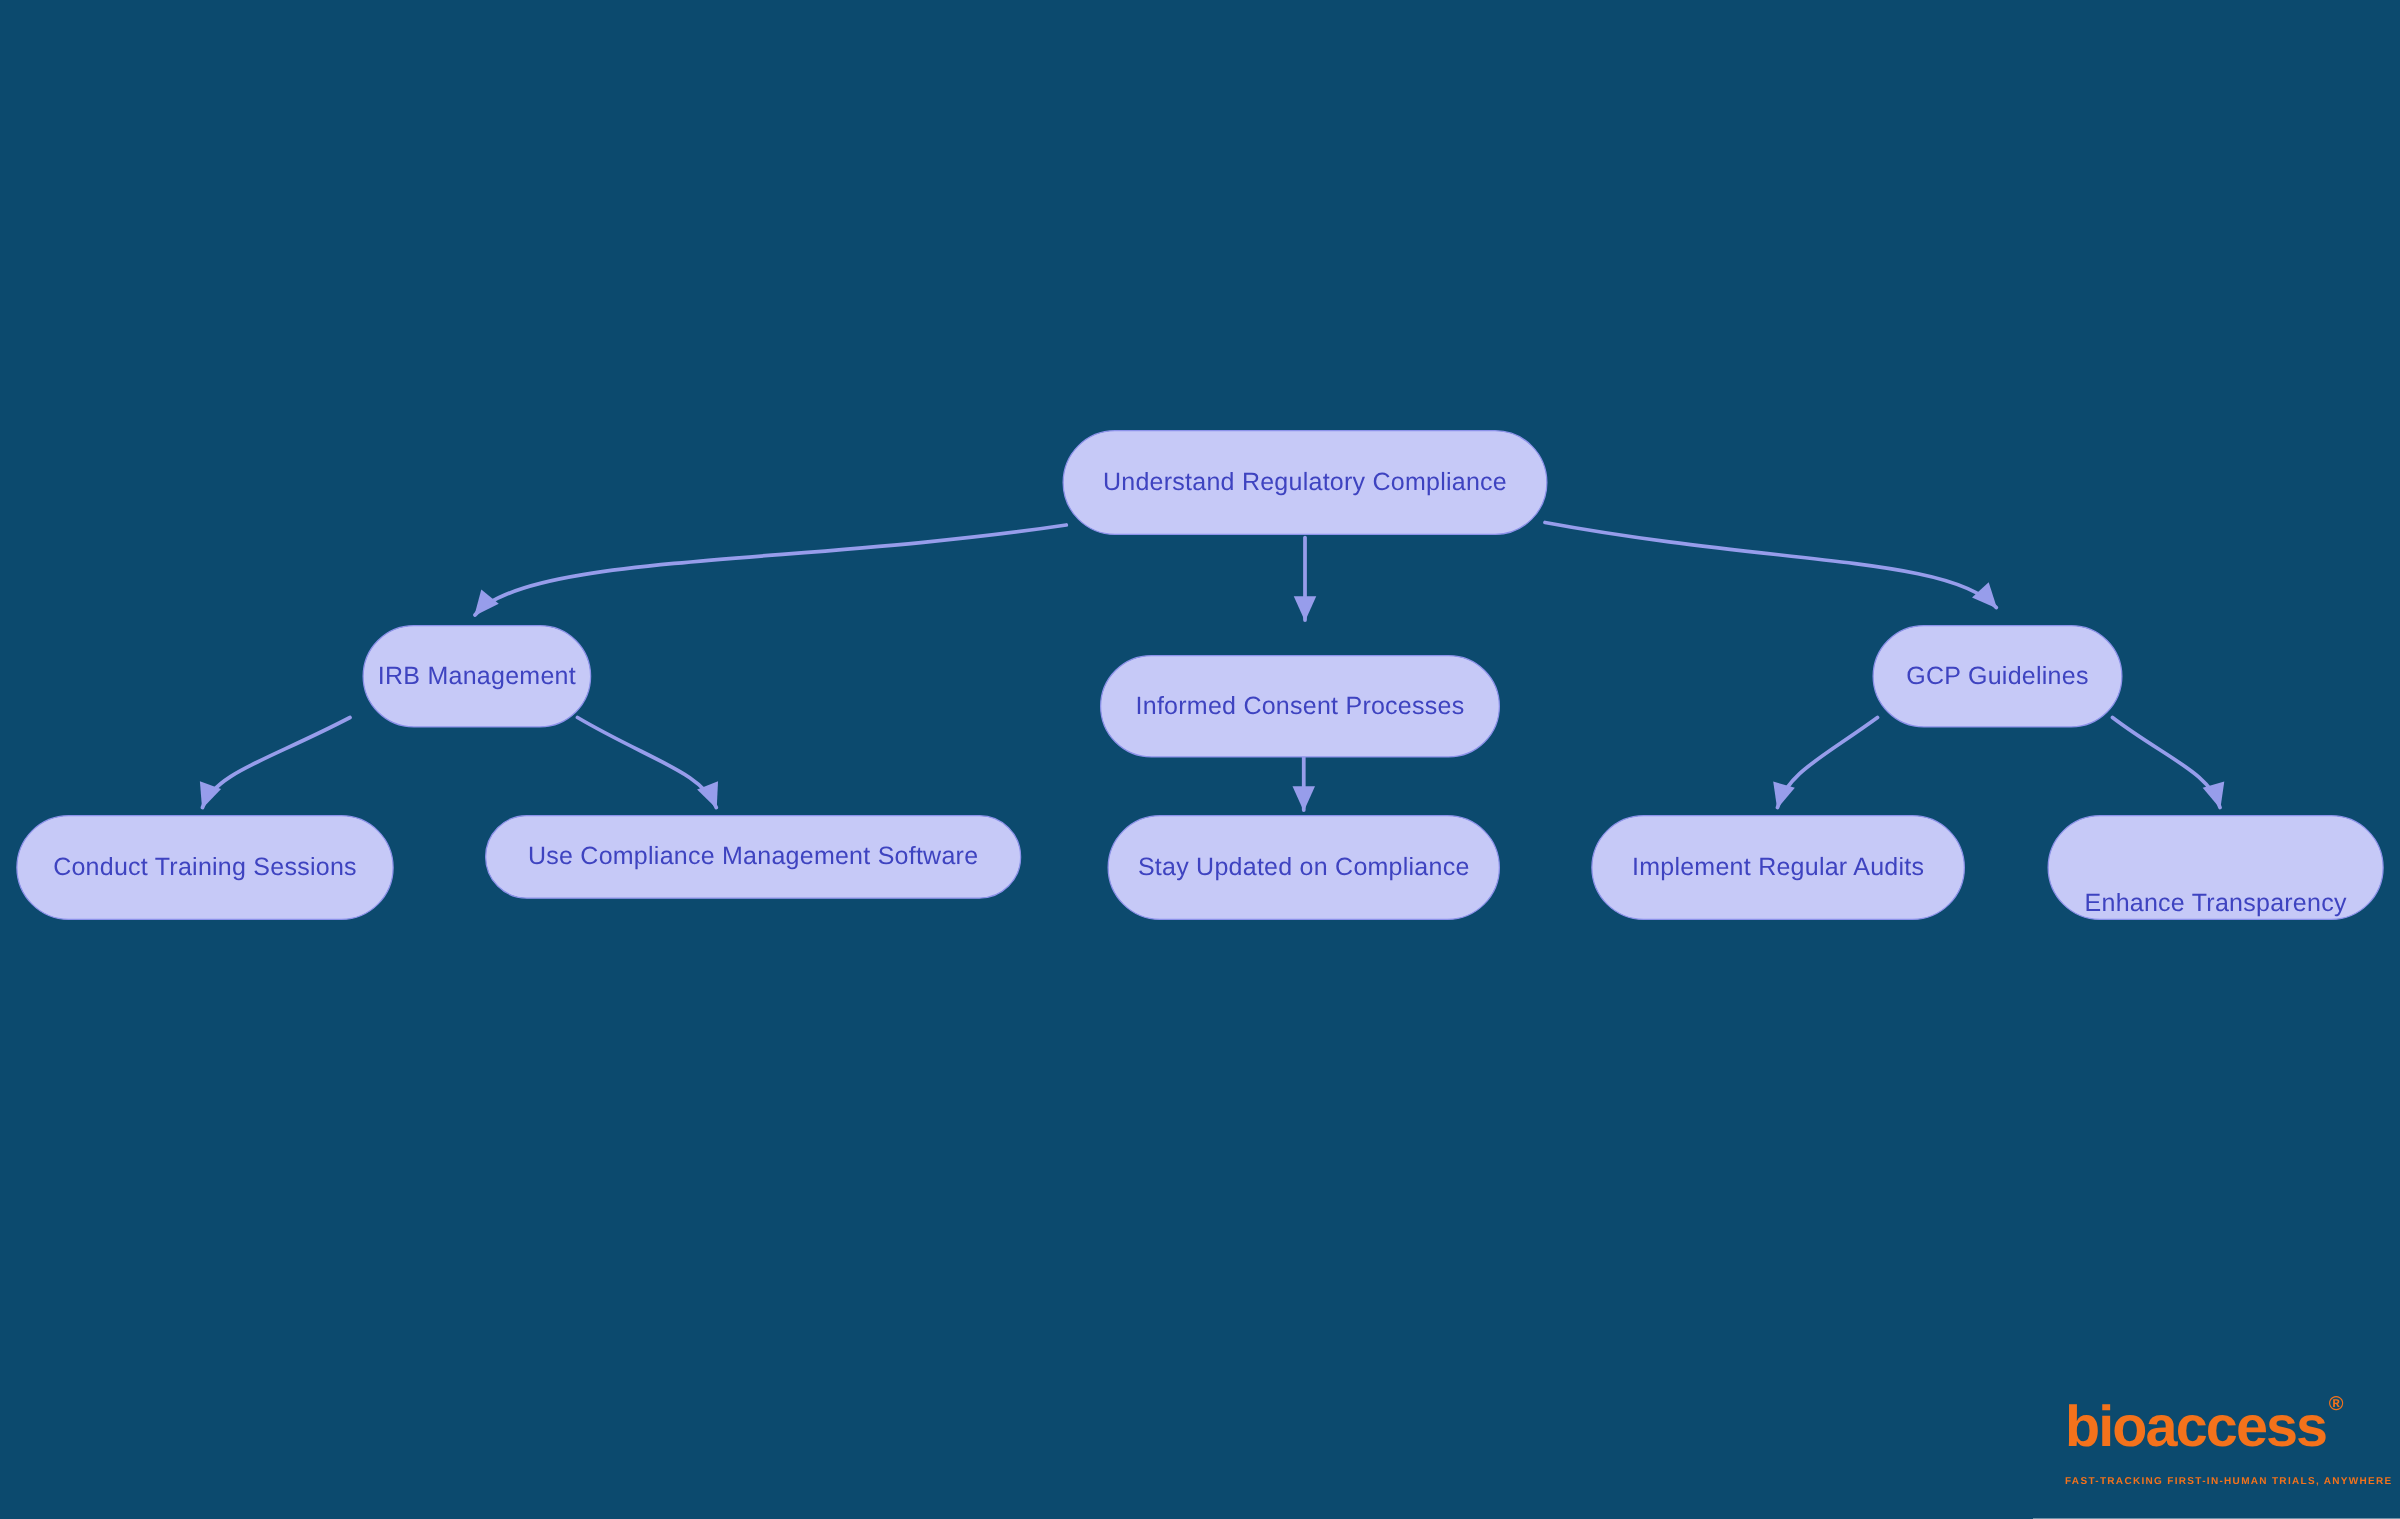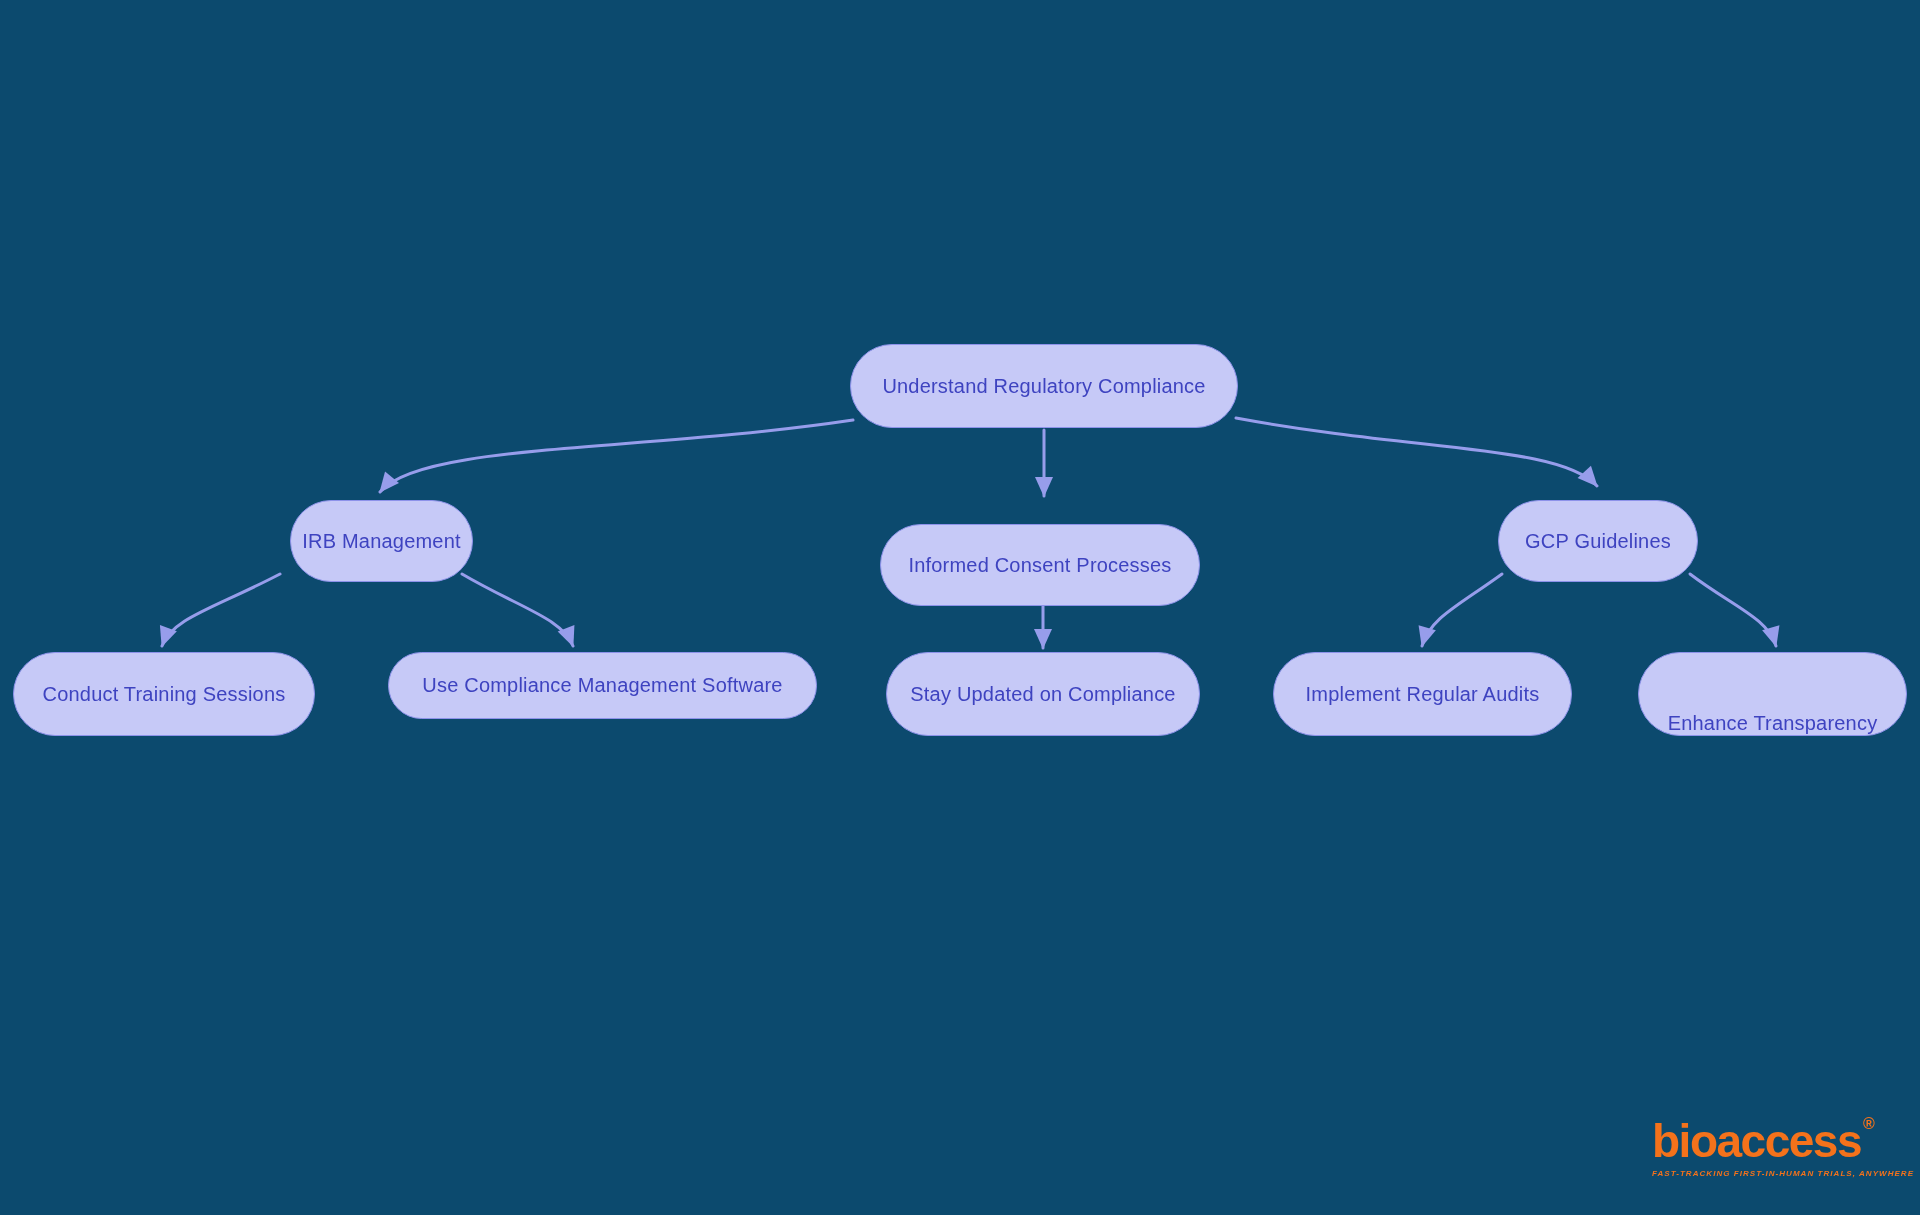--- a/index.html
+++ b/index.html
@@ -58,26 +58,25 @@
     line-height: 1;
   }
   .logo .reg {
     font-size: 16px;
     font-weight: bold;
     margin-left: 2px;
     margin-top: -2px;
     line-height: 1;
   }
   .logo .tagline {
-    margin-top: 5px;
+    margin-top: 16px;
     font-size: 8px;
     font-weight: bold;
     letter-spacing: 1.05px;
     white-space: nowrap;
-    font-style: italic;
   }
 </style>
 </head>
 <body>
 
 <div class="canvas">
 
   <svg class="edges" viewBox="0 0 1920 1215">
     <defs>
       <marker id="arrow" markerUnits="userSpaceOnUse" markerWidth="22" markerHeight="20" viewBox="0 0 22 20" refX="20" refY="10" orient="auto">

